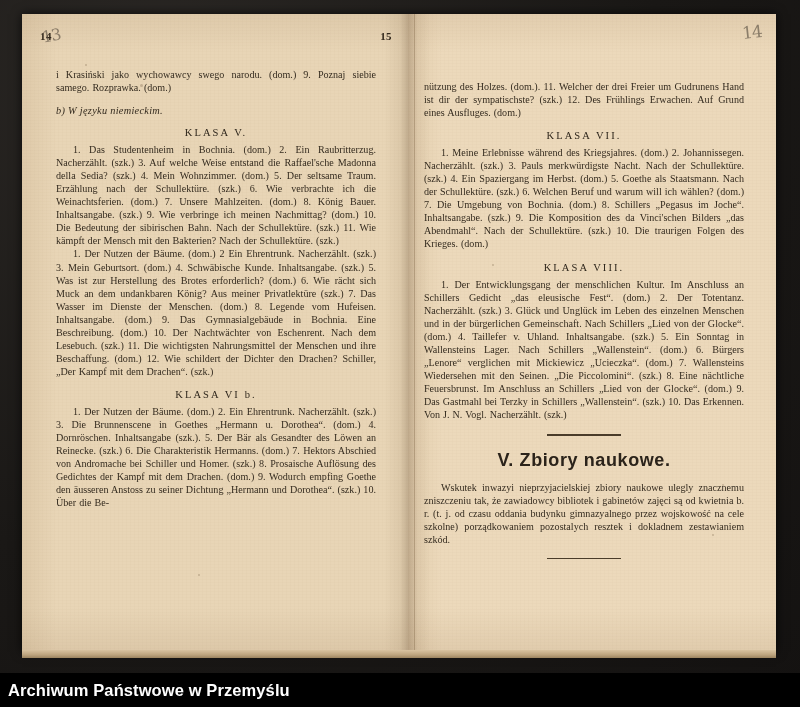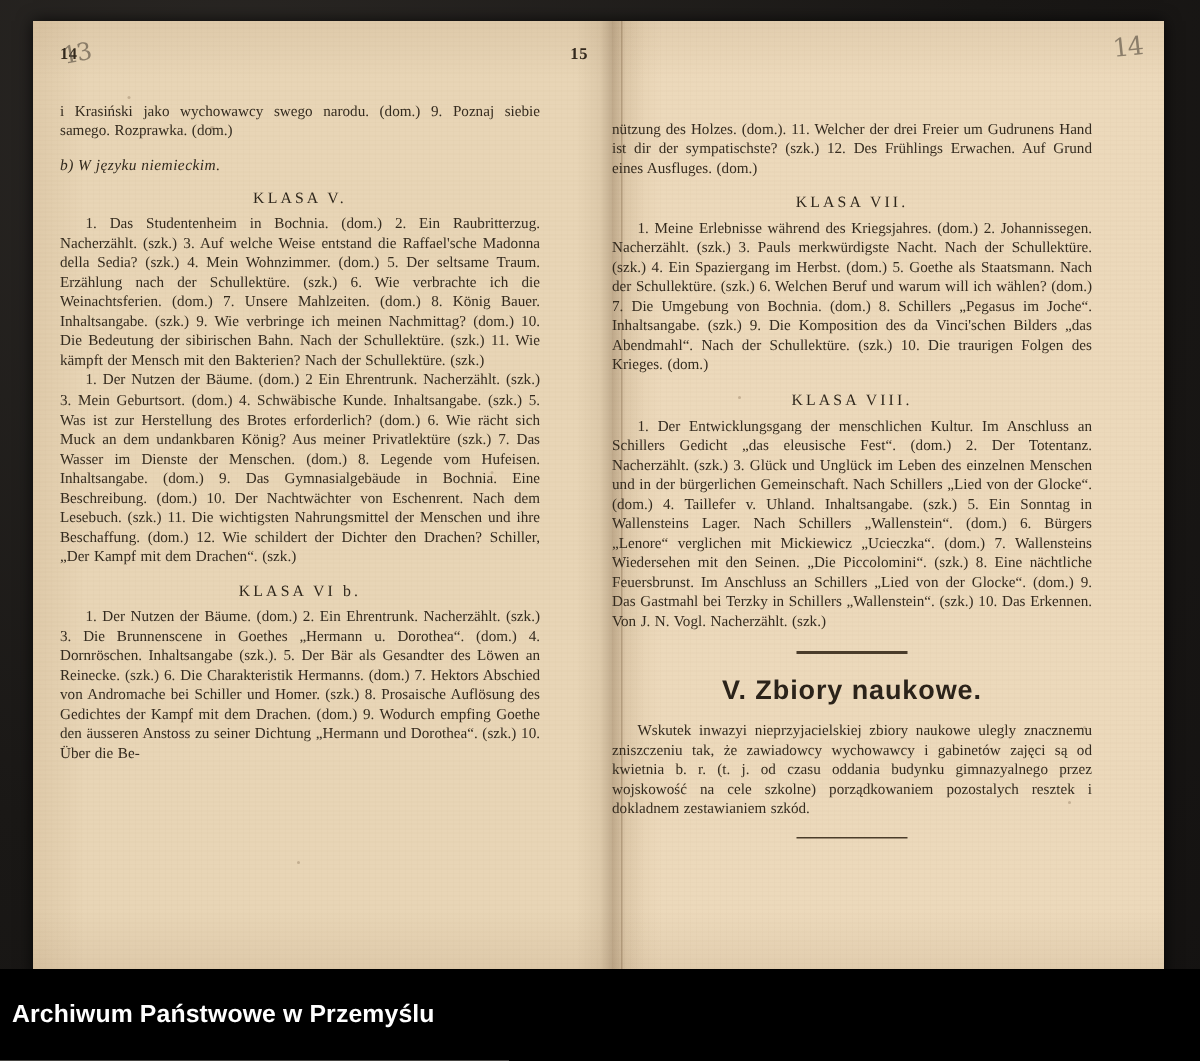--- a/index.html
+++ b/index.html
@@ -93,20 +93,21 @@
     left: 0; bottom: -6px;
     width: 754px; height: 8px;
     background: linear-gradient(180deg, #d9c3a0 0%, #bda47e 60%, #9c8460 100%);
   }
 
   
   .page {
     position: absolute;
     top: 0;
     color: #30271c;
+    margin-left: 16px;
   }
   #page-left  { left: 40px;  width: 320px; }
   #page-right { left: 408px; width: 320px; }
 
   .folio {
     position: absolute;
     top: 30px;
     font-size: 11px;
     font-weight: bold;
     letter-spacing: .4px;
@@ -178,21 +179,21 @@
     border-radius: 50%;
     pointer-events: none;
   }
 
   
   #watermark {
     position: absolute;
     left: 0;
     bottom: 0;
     width: 800px;
-    height: 61px;
+    height: 34px;
     background: #000000;
     display: flex;
     align-items: center;
   }
   #watermark-text {
     font-family: "Liberation Sans", sans-serif;
     font-size: 16.5px;
     font-weight: bold;
     color: #ffffff;
     padding-left: 8px;
@@ -253,21 +254,21 @@
     <p class="klasa">KLASA VII.</p>
     <p class="body-block indent">1. Meine Erlebnisse während des Kriegsjahres. (dom.) 2. Johannissegen. Nacherzählt. (szk.) 3. Pauls merkwürdigste Nacht. Nach der Schullektüre. (szk.) 4. Ein Spaziergang im Herbst. (dom.) 5. Goethe als Staatsmann. Nach der Schullektüre. (szk.) 6. Welchen Beruf und warum will ich wählen? (dom.) 7. Die Umgebung von Bochnia. (dom.) 8. Schillers „Pegasus im Joche“. Inhaltsangabe. (szk.) 9. Die Komposition des da Vinci'schen Bilders „das Abendmahl“. Nach der Schullektüre. (szk.) 10. Die traurigen Folgen des Krieges. (dom.)</p>
 
     <p class="klasa">KLASA VIII.</p>
     <p class="body-block indent">1. Der Entwicklungsgang der menschlichen Kultur. Im Anschluss an Schillers Gedicht „das eleusische Fest“. (dom.) 2. Der Totentanz. Nacherzählt. (szk.) 3. Glück und Unglück im Leben des einzelnen Menschen und in der bürgerlichen Gemeinschaft. Nach Schillers „Lied von der Glocke“. (dom.) 4. Taillefer v. Uhland. Inhaltsangabe. (szk.) 5. Ein Sonntag in Wallensteins Lager. Nach Schillers „Wallenstein“. (dom.) 6. Bürgers „Lenore“ verglichen mit Mickiewicz „Ucieczka“. (dom.) 7. Wallensteins Wiedersehen mit den Seinen. „Die Piccolomini“. (szk.) 8. Eine nächtliche Feuersbrunst. Im Anschluss an Schillers „Lied von der Glocke“. (dom.) 9. Das Gastmahl bei Terzky in Schillers „Wallenstein“. (szk.) 10. Das Erkennen. Von J. N. Vogl. Nacherzählt. (szk.)</p>
 
     <div class="rule"></div>
 
     <p class="section-head">V. Zbiory naukowe.</p>
 
-    <p class="body-block indent">Wskutek inwazyi nieprzyjacielskiej zbiory naukowe ulegly znacznemu zniszczeniu tak, że zawiadowcy wychowawcy i gabinetów zajęci są od kwietnia b. r. (t. j. od czasu oddania budynku gimnazyalnego przez wojskowość na cele szkolne) porządkowaniem pozostalych resztek i dokladnem zestawianiem szkód.</p>
+    <p class="body-block indent">Wskutek inwazyi nieprzyjacielskiej zbiory naukowe ulegly znacznemu zniszczeniu tak, że zawiadowcy bibliotek i gabinetów zajęci są od kwietnia b. r. (t. j. od czasu oddania budynku gimnazyalnego przez wojskowość na cele szkolne) porządkowaniem pozostalych resztek i dokladnem zestawianiem szkód.</p>
 
     <div class="rule tight"></div>
   </div>
 
   <div id="watermark">
     <span id="watermark-text">Archiwum Państwowe w Przemyślu</span>
   </div>
 </div>
 
 </body></html>

